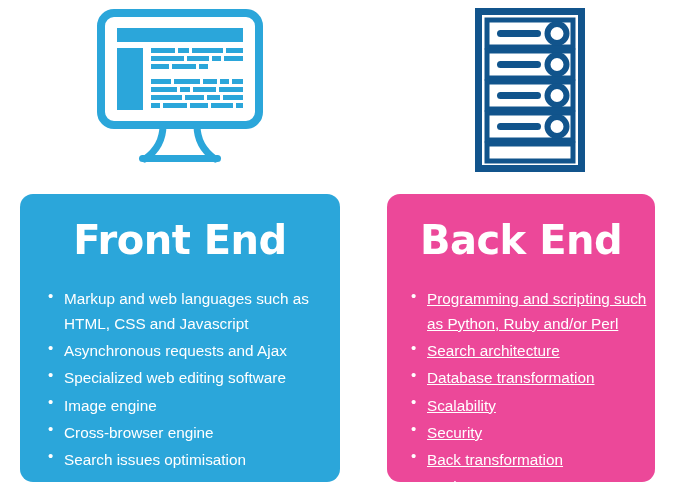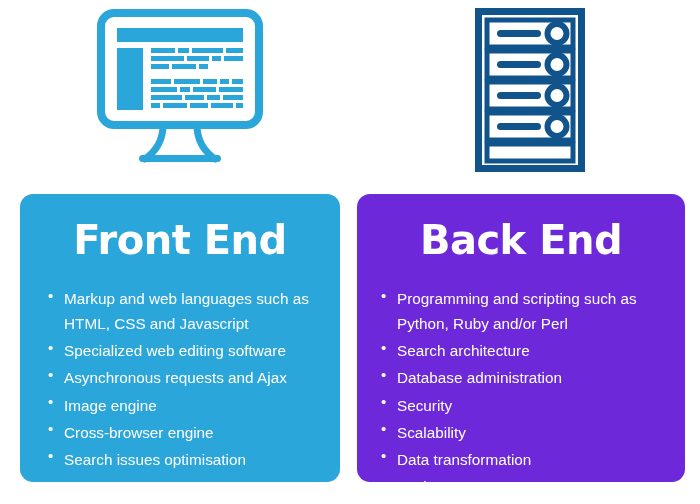--- a/index.html
+++ b/index.html
@@ -60,25 +60,25 @@
     overflow: hidden;
   }
   .panel.front-panel {
     width: 320px;
     height: 288px;
     margin-left: 20px;
     margin-right: 20px;
     background: #2ba6da;
   }
   .panel.back-panel {
-    width: 328px;
+    width: 268px;
     height: 288px;
     margin-left: 3px;
     margin-right: 21px;
-    background: #6d28d9;
+    background: #ec4899;
   }
 
   .panel-title {
     text-align: center;
     font-family: "DejaVu Sans", sans-serif;
     font-weight: bold;
     font-size: 40px;
     line-height: 1;
     letter-spacing: -0.5px;
     color: #ffffff;
@@ -87,21 +87,21 @@
     padding-bottom: 0;
   }
 
   .bullet-list {
     list-style: none;
     margin: 0;
     padding: 0;
     padding-top: 26px;
   }
   .front-panel .bullet-list { padding-left: 28px; padding-right: 8px; }
-  .back-panel  .bullet-list { padding-left: 24px; padding-right: 8px; }
+  .back-panel  .bullet-list { padding-left: 24px; padding-right: 8px; text-decoration: underline; }
 
   .bullet-item {
     position: relative;
     font-size: 15.3px;
     line-height: 25px;
     color: #ffffff;
     padding-left: 16px;
     margin-bottom: 2.2px;
   }
   .bullet-item::before {
@@ -169,22 +169,22 @@
         <path d="M 102 118 C 102 134 110 145 120 152" fill="none" stroke="#2ba6da" stroke-width="7" stroke-linecap="round"></path>
 
         <rect x="44" y="148" width="82" height="7" rx="3.5" ry="3.5" fill="#2ba6da"></rect>
       </svg>
     </div>
 
     <div class="panel front-panel">
       <h2 class="panel-title">Front End</h2>
       <ul class="bullet-list">
         <li class="bullet-item">Markup and web languages such as HTML, CSS and Javascript</li>
+        <li class="bullet-item">Asynchronous requests and Ajax</li>
         <li class="bullet-item">Specialized web editing software</li>
-        <li class="bullet-item">Asynchronous requests and Ajax</li>
         <li class="bullet-item">Image engine</li>
         <li class="bullet-item">Cross-browser engine</li>
         <li class="bullet-item">Search issues optimisation</li>
       </ul>
     </div>
   </div>
 
   <div class="column back">
 
     <div class="icon-area back-icon-area">
@@ -210,22 +210,22 @@
 
         <rect x="13" y="137" width="86" height="17" fill="none" stroke="#11548c" stroke-width="5"></rect>
       </svg>
     </div>
 
     <div class="panel back-panel">
       <h2 class="panel-title">Back End</h2>
       <ul class="bullet-list">
         <li class="bullet-item">Programming and scripting such as Python, Ruby and/or Perl</li>
         <li class="bullet-item">Search architecture</li>
-        <li class="bullet-item">Database administration</li>
+        <li class="bullet-item">Database transformation</li>
+        <li class="bullet-item">Scalability</li>
         <li class="bullet-item">Security</li>
-        <li class="bullet-item">Scalability</li>
-        <li class="bullet-item">Data transformation</li>
+        <li class="bullet-item">Back transformation</li>
         <li class="bullet-item">Backup</li>
       </ul>
     </div>
   </div>
 
 </div>
 
 </body></html>

